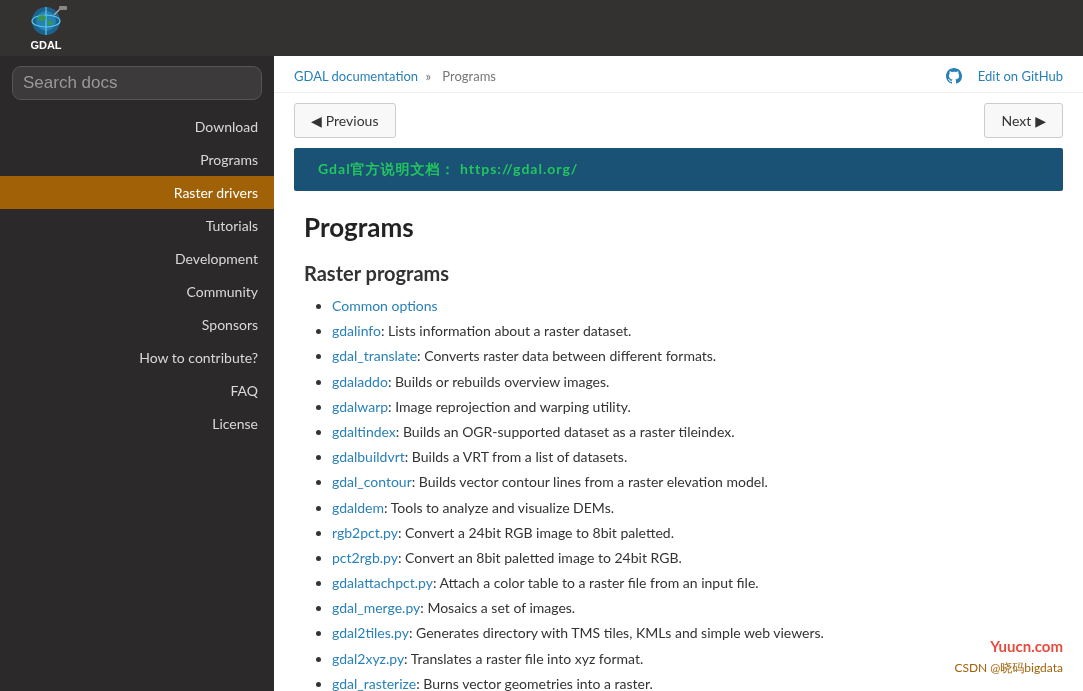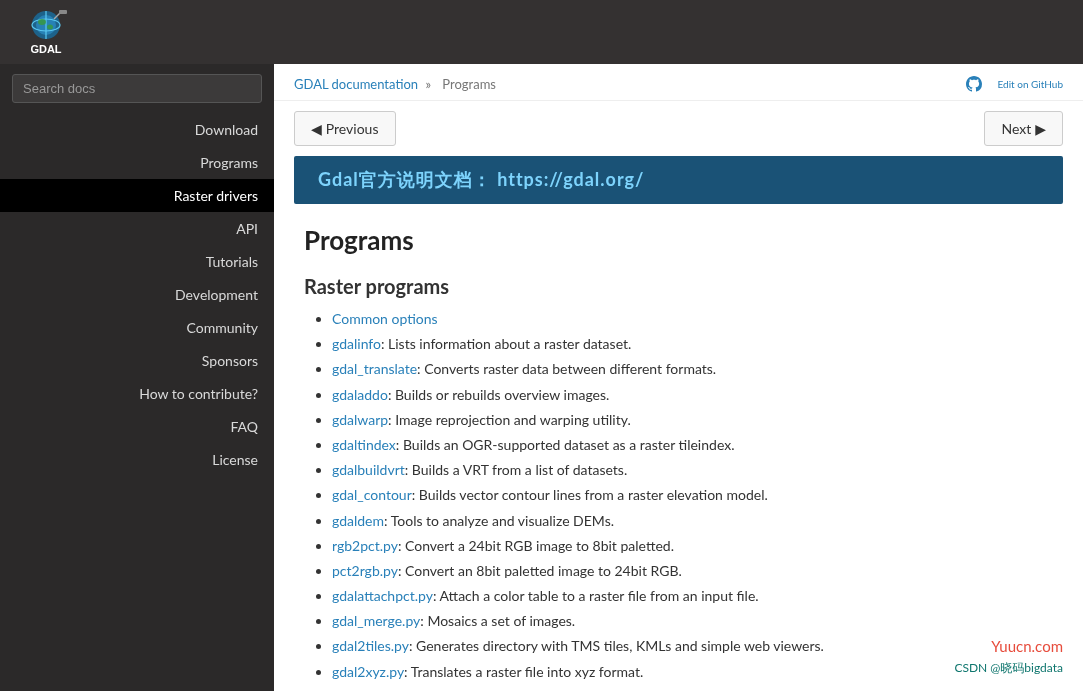--- a/index.html
+++ b/index.html
@@ -4,21 +4,21 @@
   <style>
     * { margin: 0; padding: 0; box-sizing: border-box; }
     body { font-family: 'Lato', Arial, sans-serif; font-size: 14px; background: #fff; display: flex; flex-direction: column; height: 691px; overflow: hidden; }
 
     
     .top-bar {
       background: #343131;
       display: flex;
       align-items: center;
       padding: 0 16px;
-      height: 64px;
+      height: 56px;
       flex-shrink: 0;
     }
     .logo-area {
       display: flex;
       align-items: center;
       gap: 8px;
       margin-right: 20px;
     }
 
     
@@ -38,43 +38,43 @@
       flex-shrink: 0;
       overflow-y: auto;
     }
     .search-area {
       padding: 10px 12px;
       background: #2b2929;
     }
     .search-input {
       width: 100%;
       padding: 6px 10px;
-      border-radius: 3px;
+      border-radius: 9px;
       border: 1px solid #555;
       background: #3c3a3a;
       color: #ccc;
-      font-size: 13px;
+      font-size: 17px;
       outline: none;
     }
     .search-input::placeholder { color: #999; }
 
     .nav-list {
       list-style: none;
       flex: 1;
       text-align: right;
     }
     .nav-item {
       padding: 8px 16px;
       color: #d9d9d9;
       font-size: 14px;
       cursor: pointer;
       transition: background 0.15s;
     }
     .nav-item.active {
-      background: #000000;
+      background: #a16207;
       color: #fff;
     }
 
     
     .content {
       flex: 1;
       overflow-y: auto;
       background: #fff;
       padding: 0;
       position: relative;
@@ -92,21 +92,21 @@
     }
     .breadcrumb {
       font-size: 13px;
       color: #555;
     }
     .breadcrumb a { color: #2980b9; text-decoration: none; }
     .breadcrumb span { color: #777; margin: 0 4px; }
 
     .edit-github {
       color: #2980b9;
-      font-size: 10px;
+      font-size: 13px;
       text-decoration: none;
       display: flex;
       align-items: center;
       gap: 16px;
     }
 
     
     .page-nav {
       display: flex;
       align-items: center;
@@ -124,23 +124,23 @@
       background: #f8f8f8;
       color: #333;
       cursor: pointer;
       font-size: 14px;
       text-decoration: none;
     }
 
     
     .banner {
       background: #1a5276;
-      color: #7dd3fc;
+      color: #22c55e;
       padding: 12px 24px;
-      font-size: 18px;
+      font-size: 14px;
       font-weight: bold;
       letter-spacing: 1px;
       margin: 0 20px 16px 20px;
       border-radius: 2px;
     }
 
     
     .doc-content {
       padding: 0 30px 20px 30px;
     }
@@ -171,28 +171,28 @@
       text-decoration: none;
     }
 
     
     .watermark-yuucn {
       position: fixed;
       bottom: 36px;
       right: 20px;
       color: #e74c3c;
       font-size: 15px;
-      font-weight: normal;
+      font-weight: bold;
       margin-top: 32px;
     }
     .watermark-csdn {
       position: fixed;
       bottom: 14px;
       right: 20px;
-      color: #0f766e;
+      color: #a16207;
       font-size: 12px;
     }
 
     
     .logo-svg { width: 60px; height: 50px; }
   </style>
 </head>
 <body>
 
 <div class="top-bar">
@@ -221,21 +221,20 @@
 
   <nav class="sidebar">
     <div class="search-area">
       <input type="text" class="search-input" placeholder="Search docs" style="">
     </div>
     <ul class="nav-list">
 
     <li class="nav-item">Download</li>
         <li class="nav-item">Programs</li>
         <li class="nav-item active">Raster drivers</li>
-        <li class="nav-item">API</li>
         <li class="nav-item">Tutorials</li>
         <li class="nav-item">Development</li>
         <li class="nav-item">Community</li>
         <li class="nav-item">Sponsors</li>
         <li class="nav-item">How to contribute?</li>
         <li class="nav-item">FAQ</li>
         <li class="nav-item">License</li>
       </ul>
   </nav>
 

